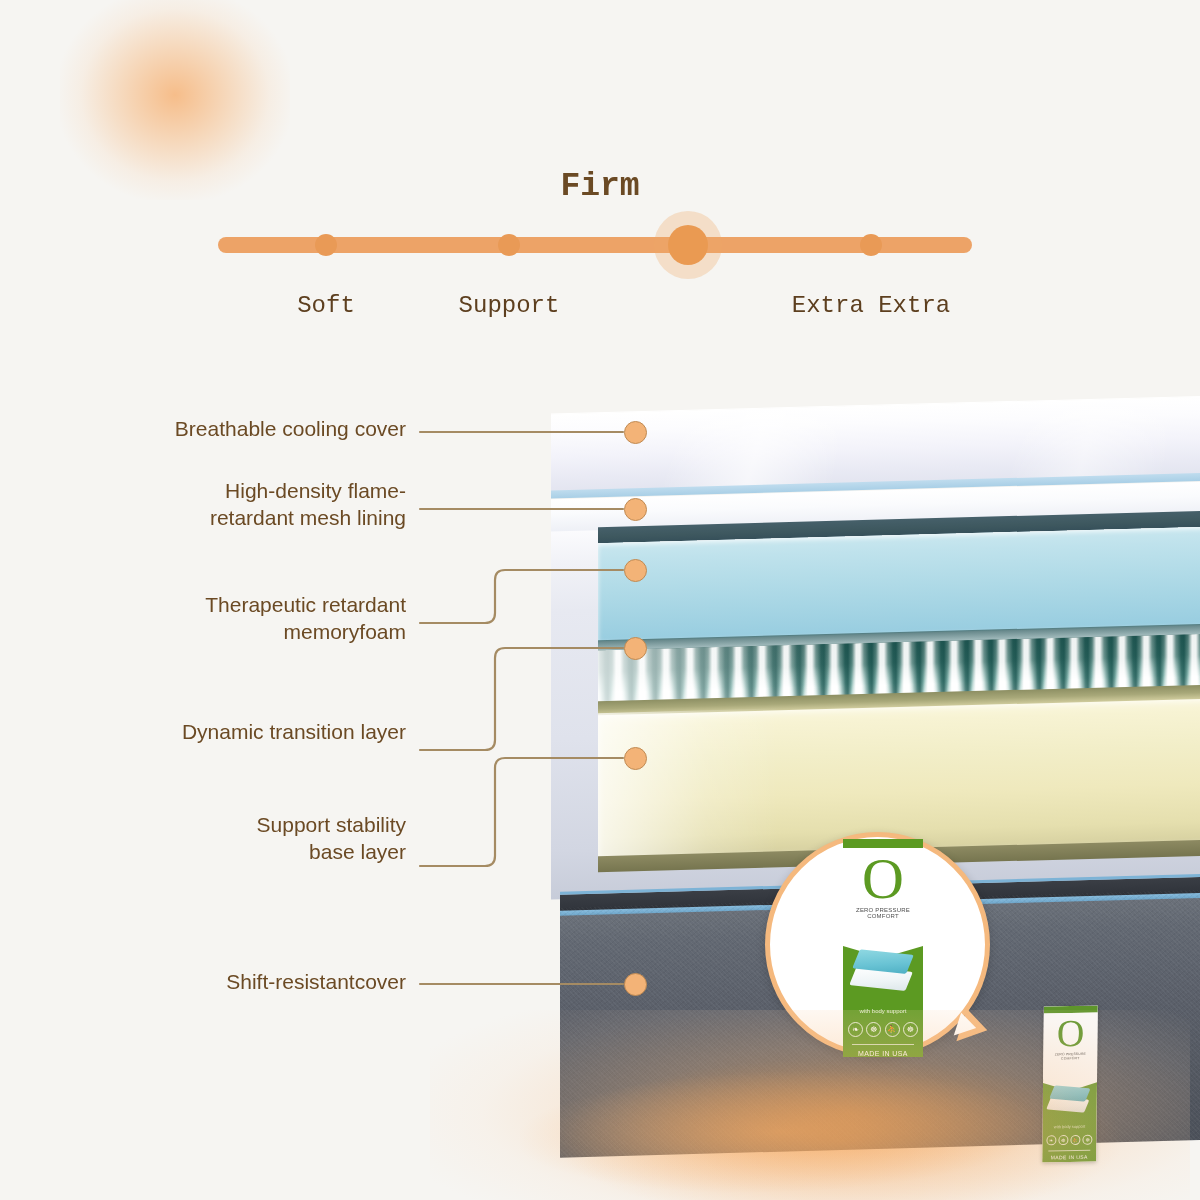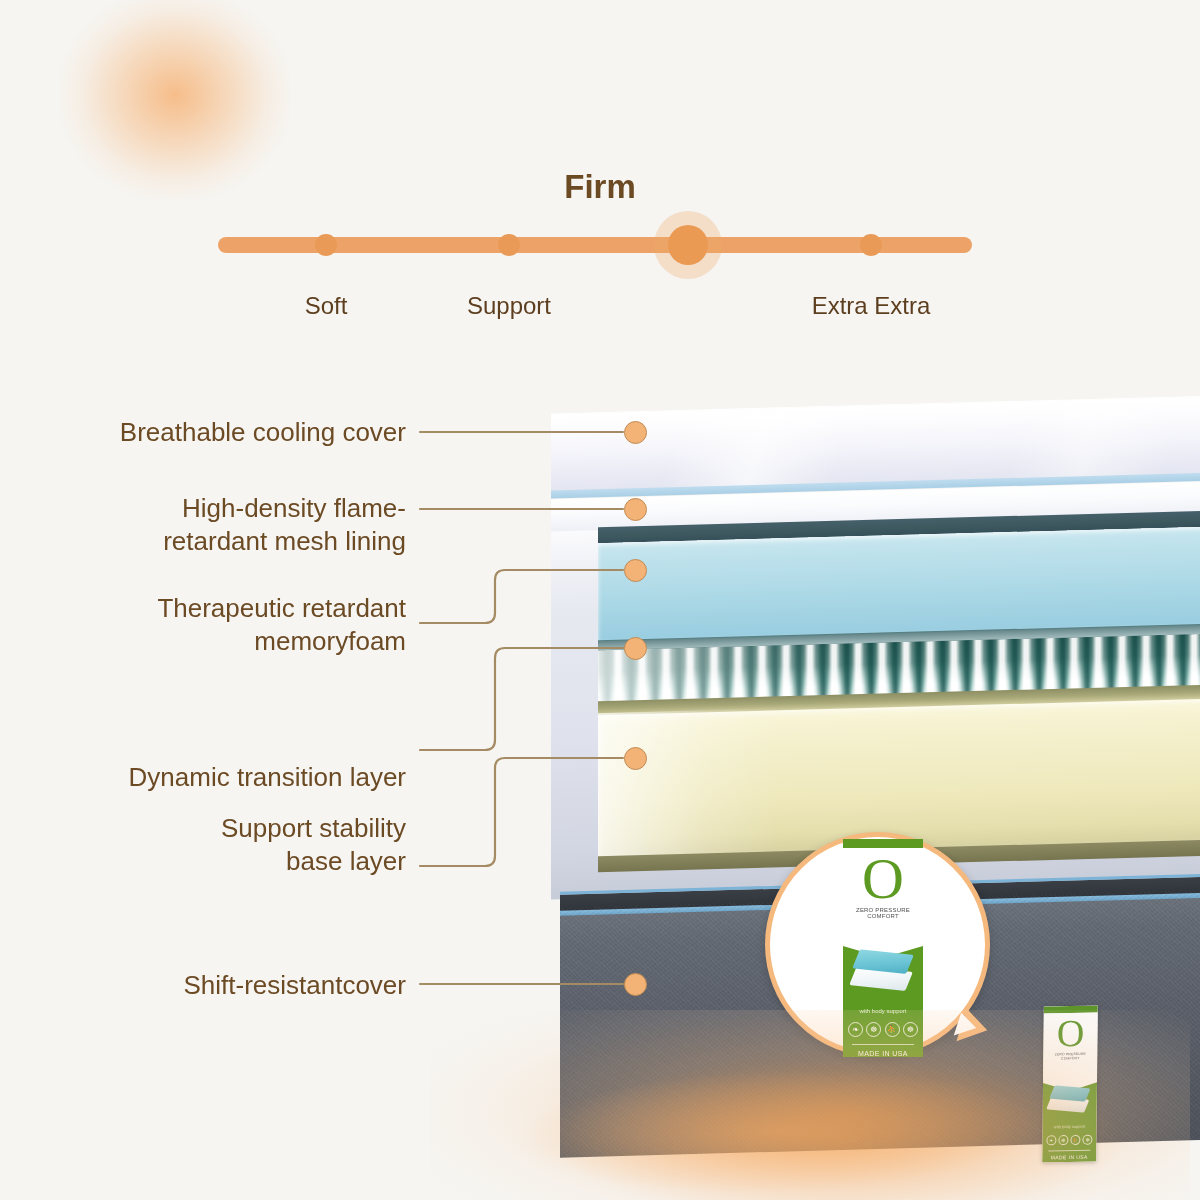--- a/index.html
+++ b/index.html
@@ -30,21 +30,21 @@
   }
 
   
   .title{
     position:absolute; left:0; top:47px; width:1200px; text-align:center;
     font-size:57px; font-weight:bold; letter-spacing:-.5px;
     color:#1b1b1b; white-space:nowrap;
   }
 
   
-  .firm-wrap{ position:absolute; left:0; top:168px; width:1036px; height:130px; }
+  .firm-wrap{ position:absolute; left:0; top:168px; width:1036px; height:130px;font-family:Liberation Mono, monospace; }
   .firm-active-label{
     position:absolute; left:0; top:0; width:1200px; text-align:center;
     font-size:33px; font-weight:bold; color:#6b4a24;
   }
   .firm-track{
     position:absolute; left:218px; top:69px; width:754px; height:16px;
     background:#eda367; border-radius:8px;
   }
   .firm-dot{
     position:absolute; top:66px; width:22px; height:22px; margin-left:-11px;
@@ -295,21 +295,21 @@
   .tag-small .tag-support{ font-size:4px; margin-top:9px; opacity:.85; }
   .tag-small .tag-icons{ margin-top:6px; }
   .tag-small .tag-icon{ width:10px; height:10px; font-size:5px; }
   .tag-small .tag-rule{ margin:5px auto 0; }
   .tag-small .tag-usa{ font-size:5px; margin-top:3px; }
   .tag-small .tag-art{ filter: saturate(.9) brightness(.98); }
 
   
   .callout-label{
     position:absolute; text-align:right;
-    font-size:26px; line-height:1.28; color:#6b4a24;
+    font-size:21px; line-height:1.28; color:#6b4a24;
     white-space:pre-line;
   }
   .callout-svg{ position:absolute; left:0; top:0; width:1200px; height:1200px; pointer-events:none; }
   .dot{
     position:absolute; width:23px; height:23px; margin:-11.5px 0 0 -11.5px;
     border-radius:50%; background:#f3b377; border:1.6px solid #c08a52;
   }
 </style>
 </head>
 <body>
@@ -425,25 +425,25 @@
         <path d="M 420 432 L 623 432"></path>
         <path d="M 420 509 L 623 509"></path>
         <path d="M 420 623 L 485 623 Q 495 623 495 613 L 495 580 Q 495 570 505 570 L 623 570"></path>
         <path d="M 420 750 L 485 750 Q 495 750 495 740 L 495 658 Q 495 648 505 648 L 623 648"></path>
         <path d="M 420 866 L 485 866 Q 495 866 495 856 L 495 768 Q 495 758 505 758 L 623 758"></path>
         <path d="M 420 984 L 623 984"></path>
       </g>
   </svg>
 
   <div class="callout-label" style="left:54px;  top:416px; width:352px;">Breathable cooling cover</div>
-  <div class="callout-label" style="left:54px;  top:478px; width:352px;margin-top:14px;">High-density flame-
+  <div class="callout-label" style="left:54px;  top:478px; width:352px;">High-density flame-
 retardant mesh lining</div>
   <div class="callout-label" style="left:54px;  top:592px; width:352px;">Therapeutic retardant
 memoryfoam</div>
-  <div class="callout-label" style="left:54px;  top:761px; width:352px;">Dynamic transition layer</div>
+  <div class="callout-label" style="left:54px;  top:719px; width:352px;">Dynamic transition layer</div>
   <div class="callout-label" style="left:54px;  top:812px; width:352px;">Support stability
 base layer</div>
   <div class="callout-label" style="left:54px;  top:969px; width:352px;">Shift-resistantcover</div>
 
   <div class="dot" style="left:635px; top:432px;"></div>
   <div class="dot" style="left:635px; top:509px;"></div>
   <div class="dot" style="left:635px; top:570px;"></div>
   <div class="dot" style="left:635px; top:648px;"></div>
   <div class="dot" style="left:635px; top:758px;"></div>
   <div class="dot" style="left:635px; top:984px;"></div>

